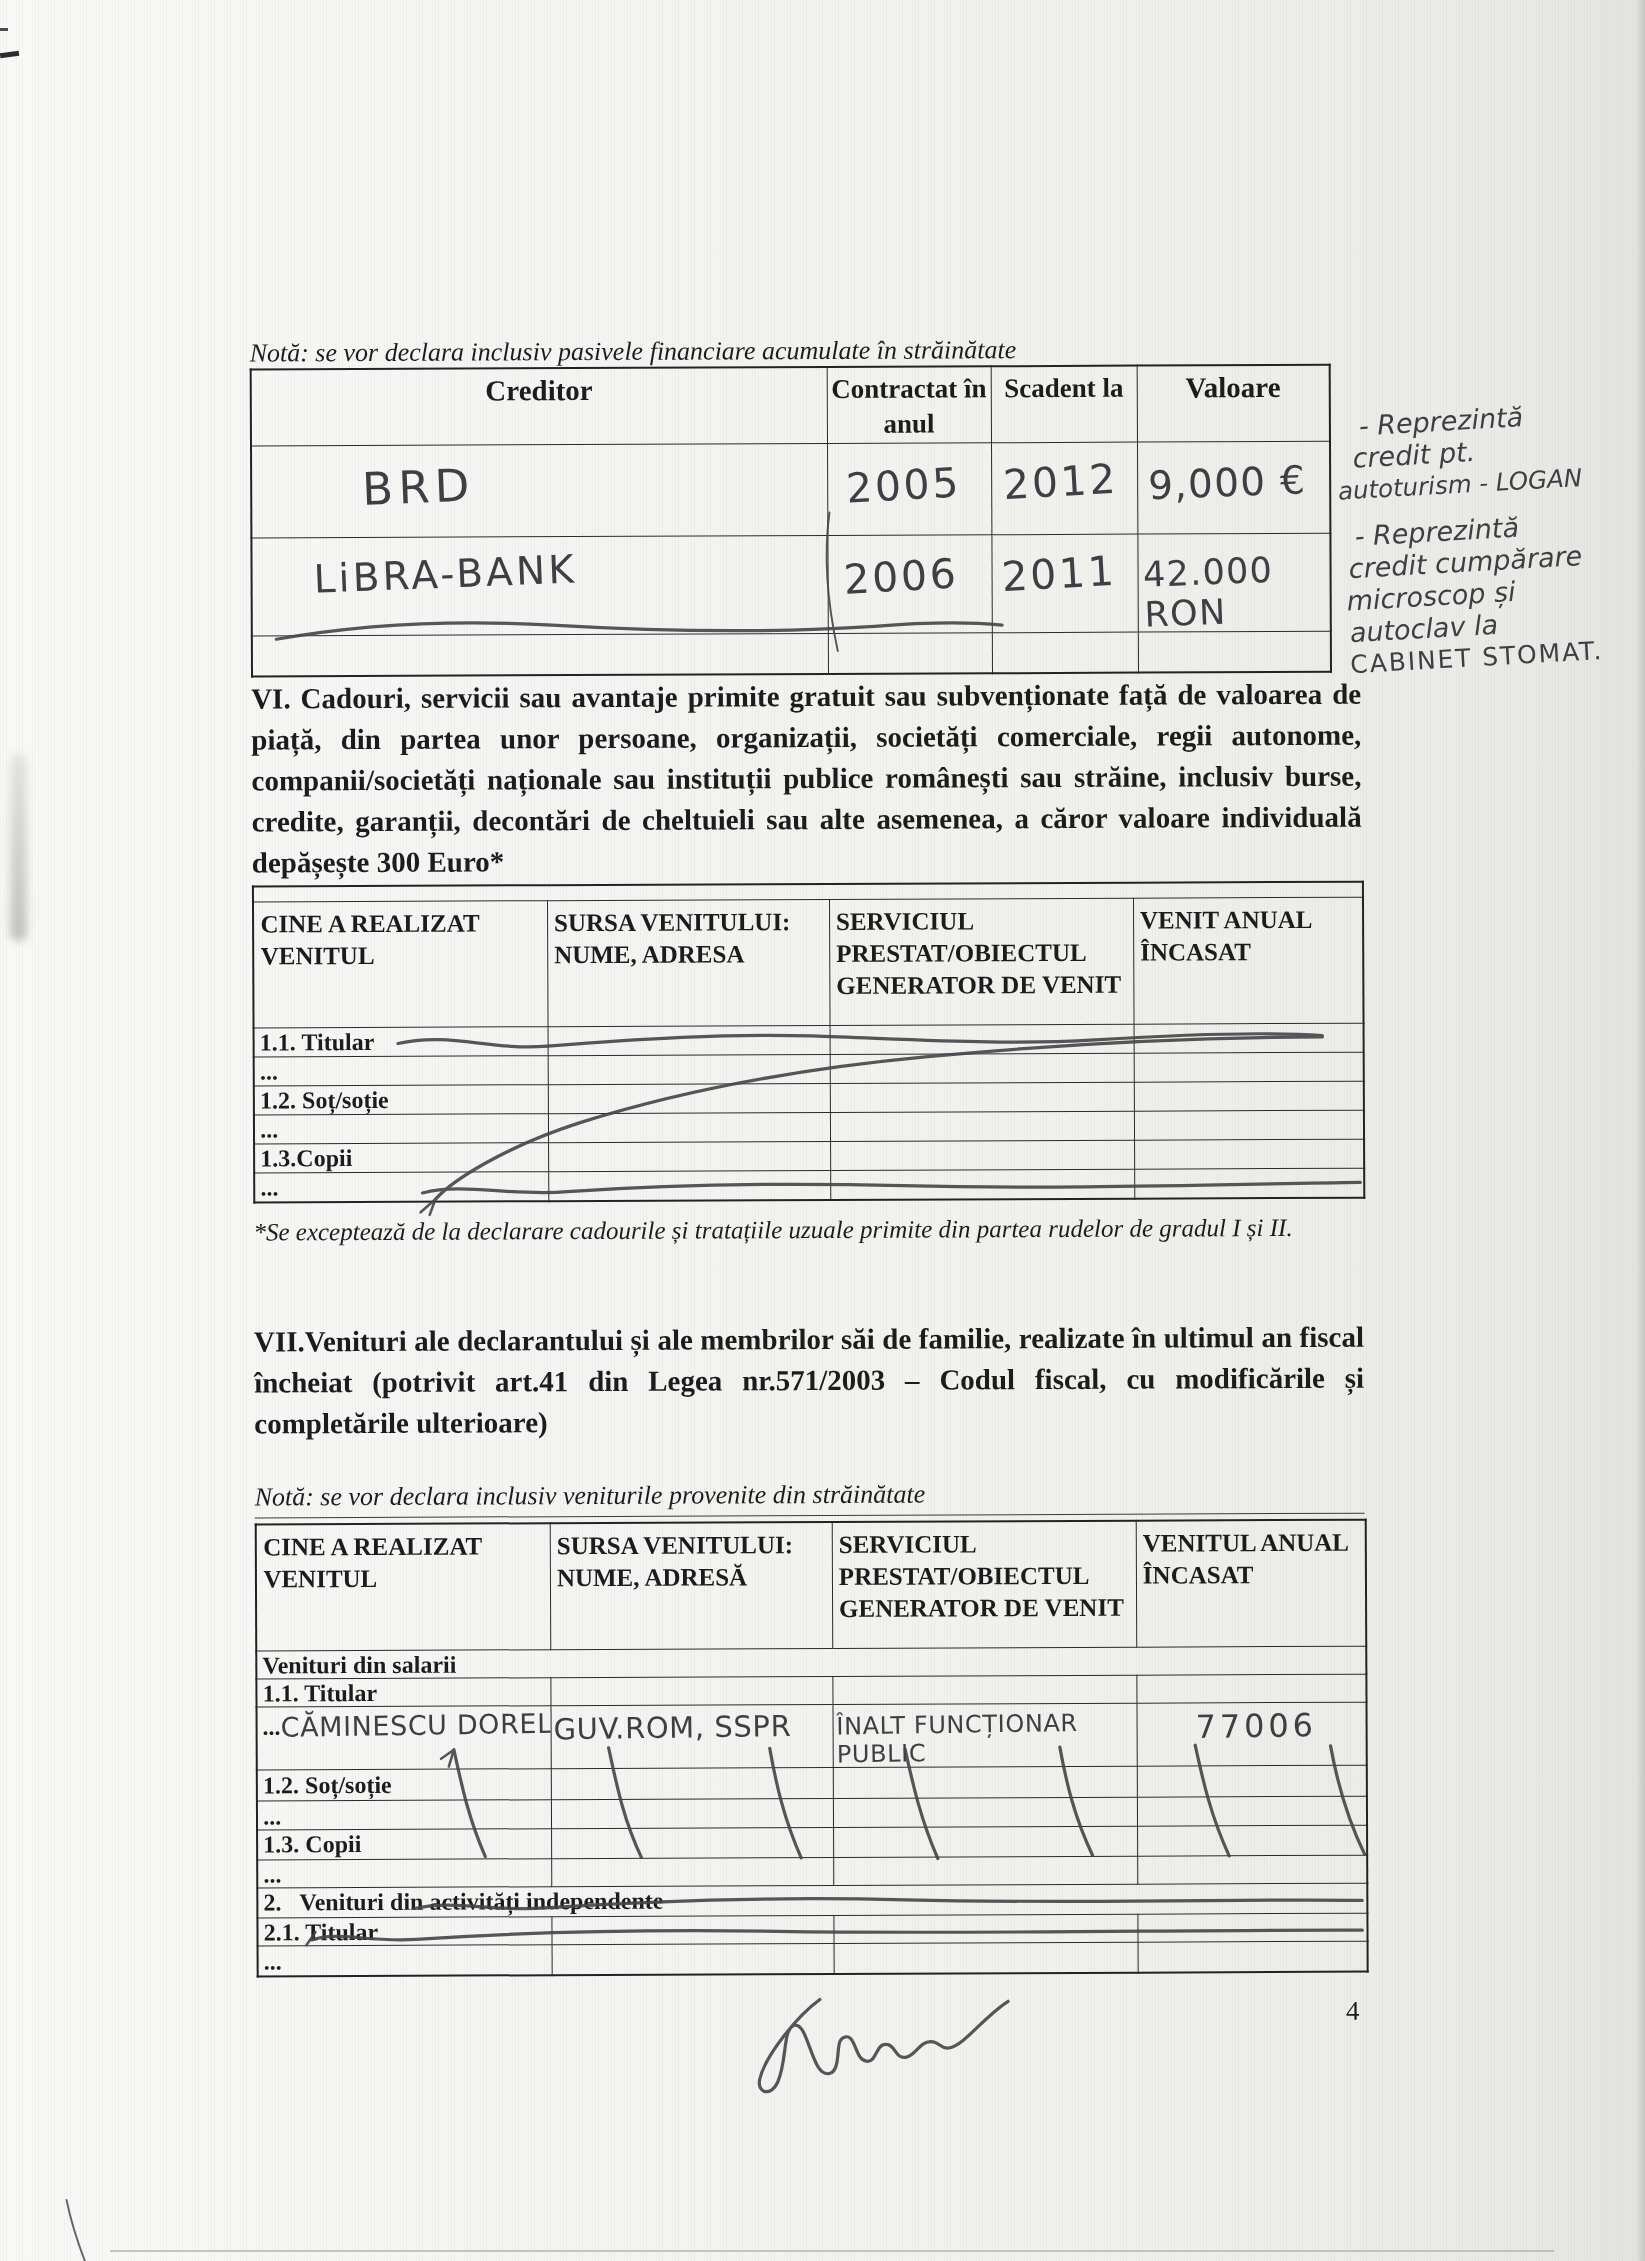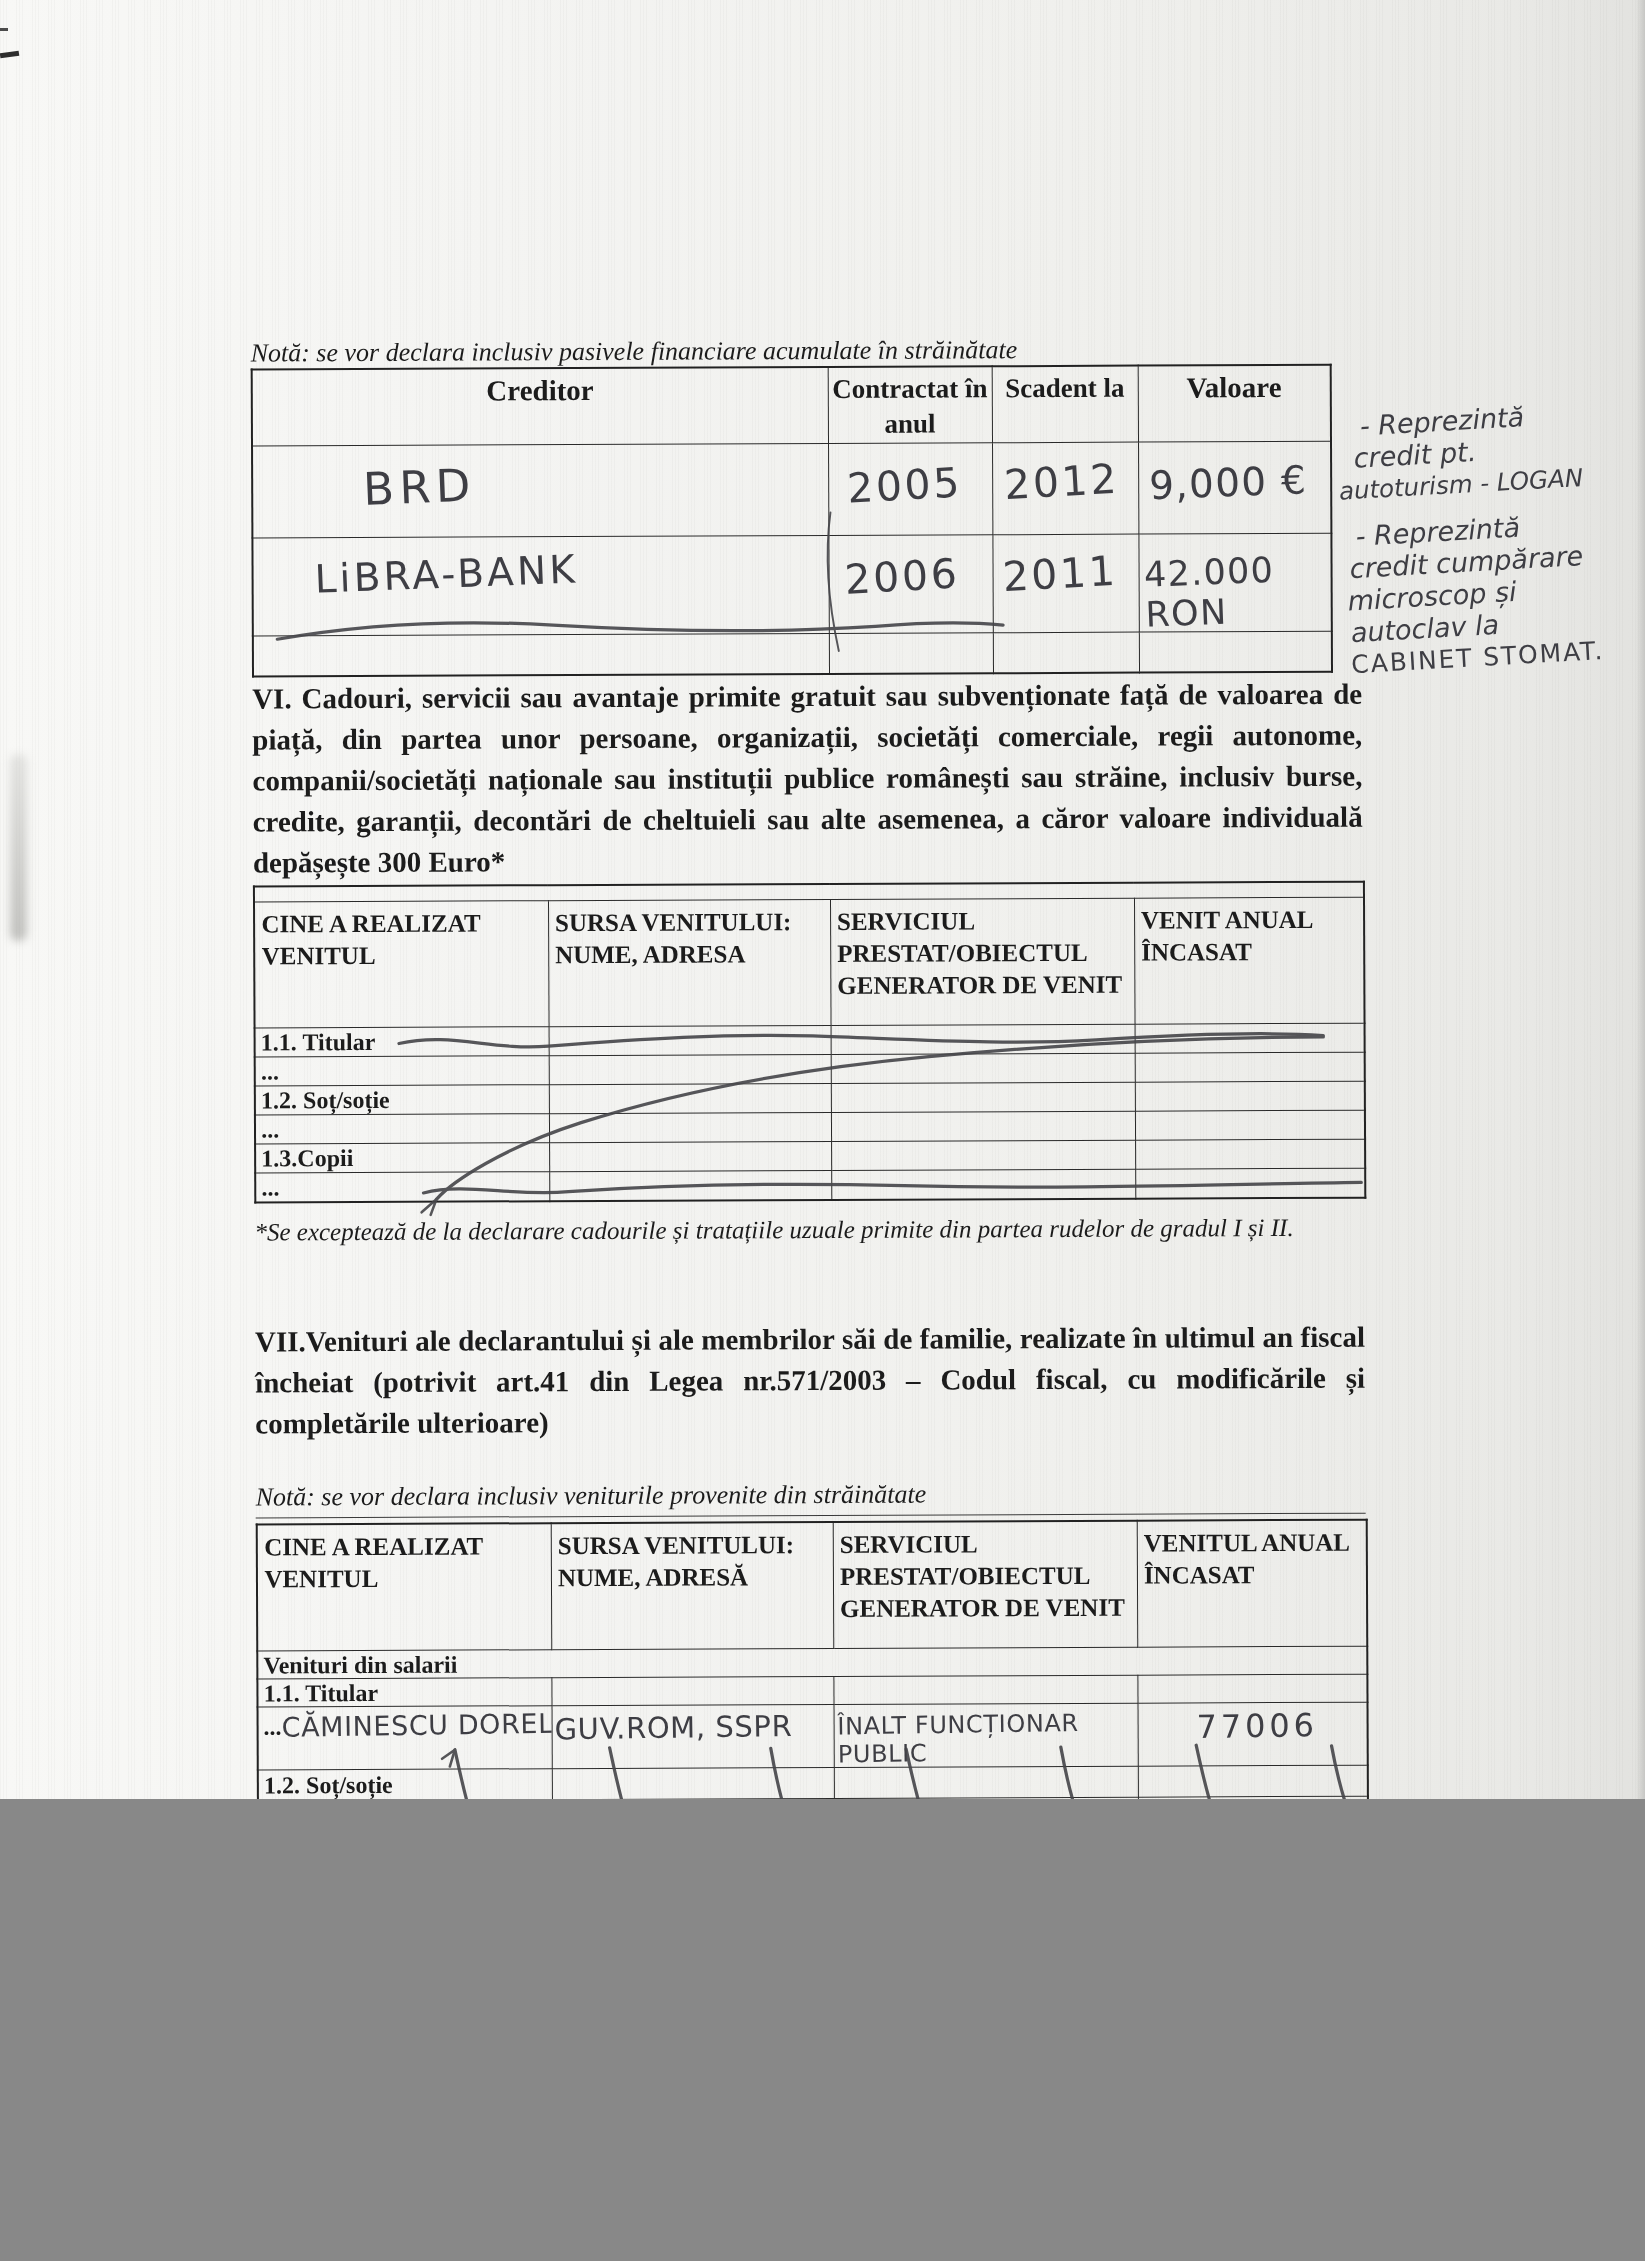--- a/index.html
+++ b/index.html
@@ -1,16 +1,16 @@
 <!DOCTYPE html>
 <html style="font-size:10.3px"><head>
 <meta charset="utf-8">
 <style>
   html,body{margin:0;padding:0;background:#888;}
-  .page{position:relative;width:1645px;height:1799px;overflow:hidden;
+  .page{position:relative;width:1645px;height:2261px;overflow:hidden;
     background:linear-gradient(90deg,#f8f8f6 0%,#f4f4f2 30%,#f0f0ed 65%,#e9e9e6 92%,#e2e2df 100%);
     font-family:"Liberation Serif",serif;color:#1c1c1c;}
   .page::before{content:"";position:absolute;inset:0;pointer-events:none;
     background:repeating-linear-gradient(90deg,rgba(110,110,105,0.045) 0 0.6px,transparent 0.6px 3.2px);}
   .content{position:absolute;inset:0;transform:rotate(-0.25deg);}
   .abs{position:absolute;}
   .note{font-style:italic;font-size:26px;white-space:nowrap;}
   .para{font-weight:bold;font-size:29px;line-height:41px;text-align:justify;}
   table{border-collapse:collapse;table-layout:fixed;}
   .t td{border:1.9px solid #2a2a2a;vertical-align:top;overflow:hidden;}

